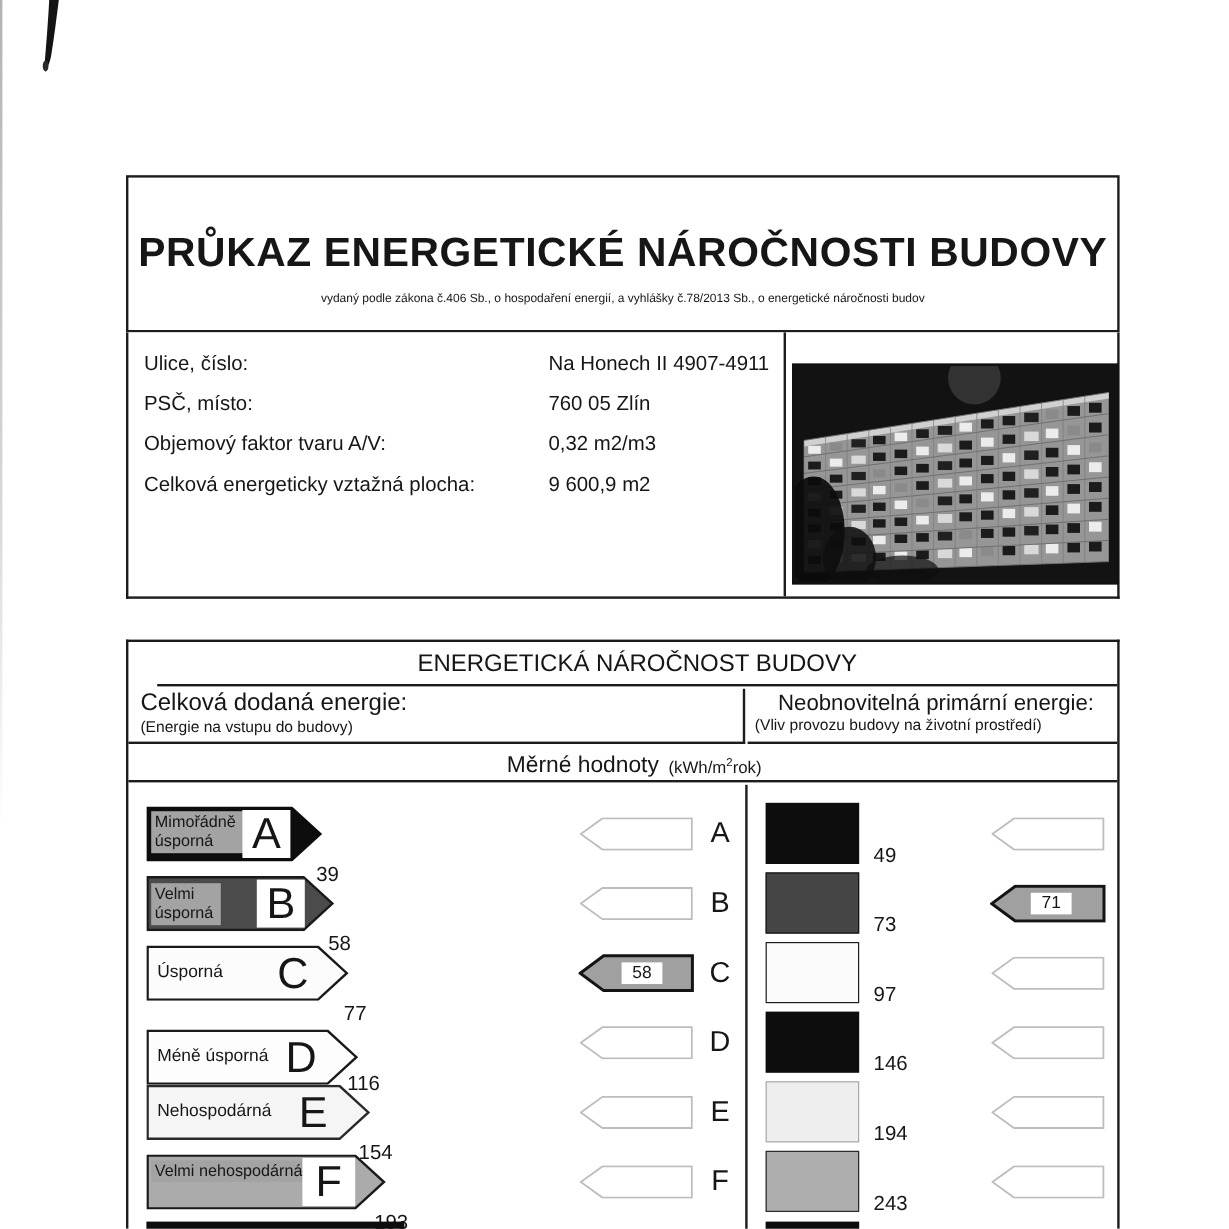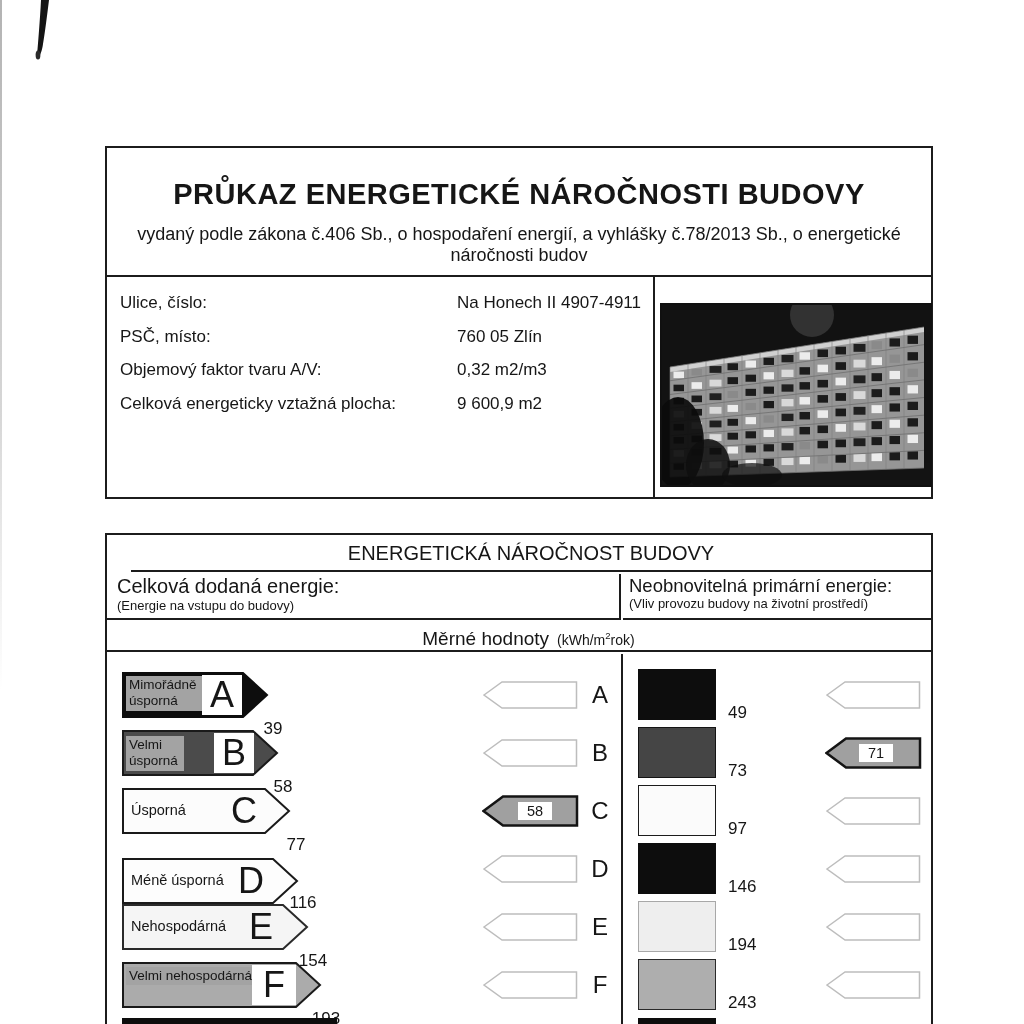--- a/index.html
+++ b/index.html
@@ -8,42 +8,42 @@
   .page { position:relative; width:1024px; height:1024px; background:#fff; }
   .abs { position:absolute; }
   .box { position:absolute; border:2px solid #1c1c1c; background:#fff; }
 
   
   .scan-edge { left:0; top:0; width:2px; height:690px;
                background:linear-gradient(#9a9a9a,#c9c9c9 60%,rgba(220,220,220,0)); opacity:.75; }
 
   
   .title-box { left:105px; top:146px; width:828px; height:131px; text-align:center; }
-  .cert-title { margin-top:30px; font-size:29px; letter-spacing:.5px; white-space:nowrap; }
-  .cert-sub { margin-top:13px; font-size:18px; }
+  .cert-title { margin-top:44px; font-size:34px; letter-spacing:.5px; white-space:nowrap; }
+  .cert-sub { margin-top:13px; font-size:10px; }
 
   
   .info-box { left:105px; top:277px; width:828px; height:222px; border-top:0; }
   .info-rows { position:absolute; left:13px; top:9px; right:290px; }
   .irow { position:relative; height:33.5px; font-size:17px; line-height:33.5px; white-space:nowrap; }
   .ival { position:absolute; left:337px; top:0; }
   .info-divider { position:absolute; left:546px; top:0; bottom:0; width:2px; background:#1c1c1c; }
   .photo-frame { position:absolute; left:553px; top:26px; width:272px; height:184px;
                  border:2px solid #101010; background:#101010; }
 
   
   .energy-box { left:105px; top:533px; width:828px; height:491px; border-bottom:0; }
   .e-title { position:absolute; left:0; right:0; top:0; height:37px; line-height:36px;
              text-align:center; font-size:20px; border-bottom:2px solid #1c1c1c;margin-left:24px; }
   .e-col-l { position:absolute; left:0; top:39px; width:514px; height:46px;
              border-right:2px solid #1c1c1c; border-bottom:2px solid #1c1c1c; padding:1px 0 0 10px; }
   .e-col-r { position:absolute; left:516px; top:39px; right:0; height:46px;
              border-bottom:2px solid #1c1c1c; padding:1px 0 0 6px; }
   .e-h-big { font-size:20px; line-height:1.15; white-space:nowrap; }
-  .e-col-r .e-h-big { font-size:18.5px; }
+  .e-col-r .e-h-big { font-size:18.5px;text-align:center; }
   .e-h-small { font-size:13px; }
   .e-units { position:absolute; left:0; right:0; top:87px; height:30px; line-height:28px;
              text-align:center; border-bottom:2px solid #1c1c1c;padding-left:19px; }
   .u-big { font-size:19px; }
   .u-small { font-size:14px; margin-left:8px; }
   .u-small sup { font-size:9.5px; }
   .e-chart { position:absolute; left:0; right:0; top:119px; height:372px; }
   .chart-divider { position:absolute; left:514px; top:0; height:372px; width:2px; background:#1c1c1c; }
 
   

